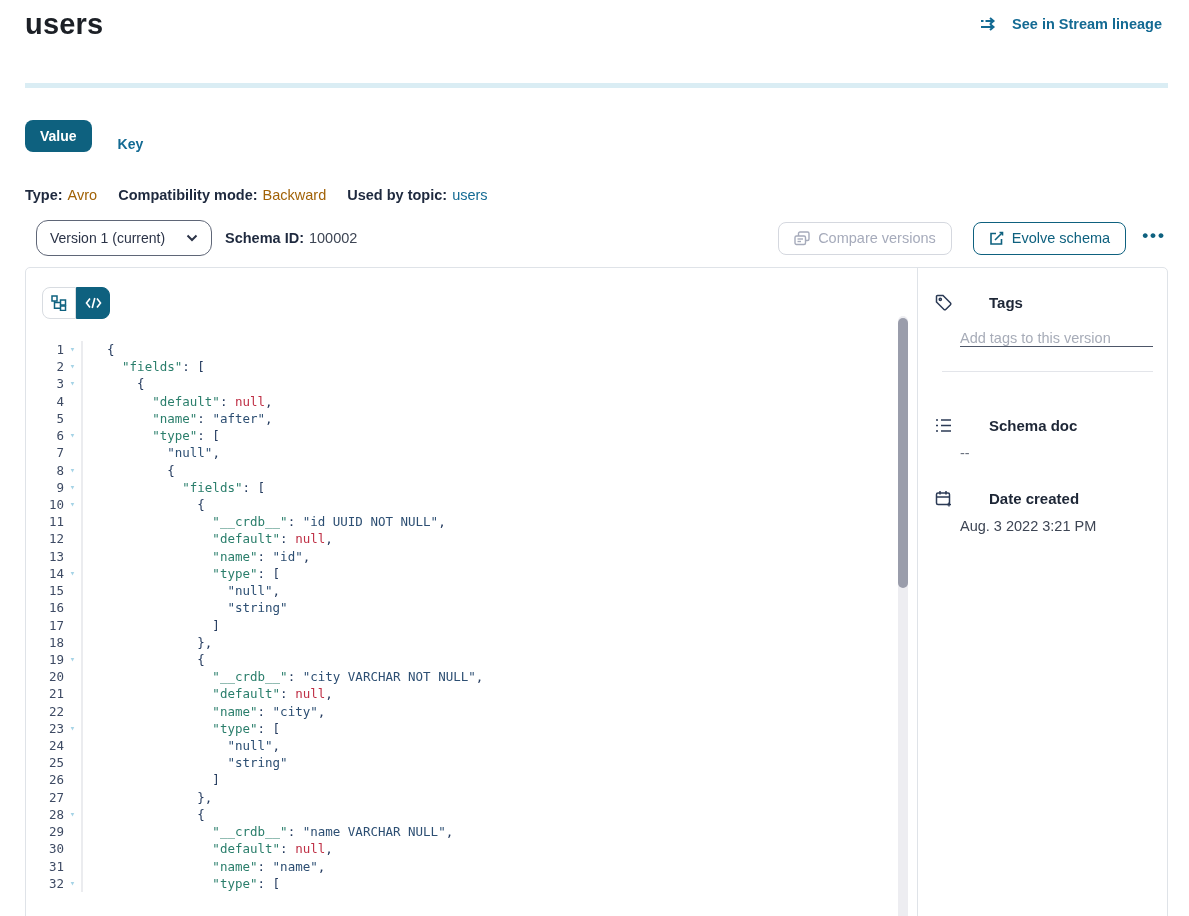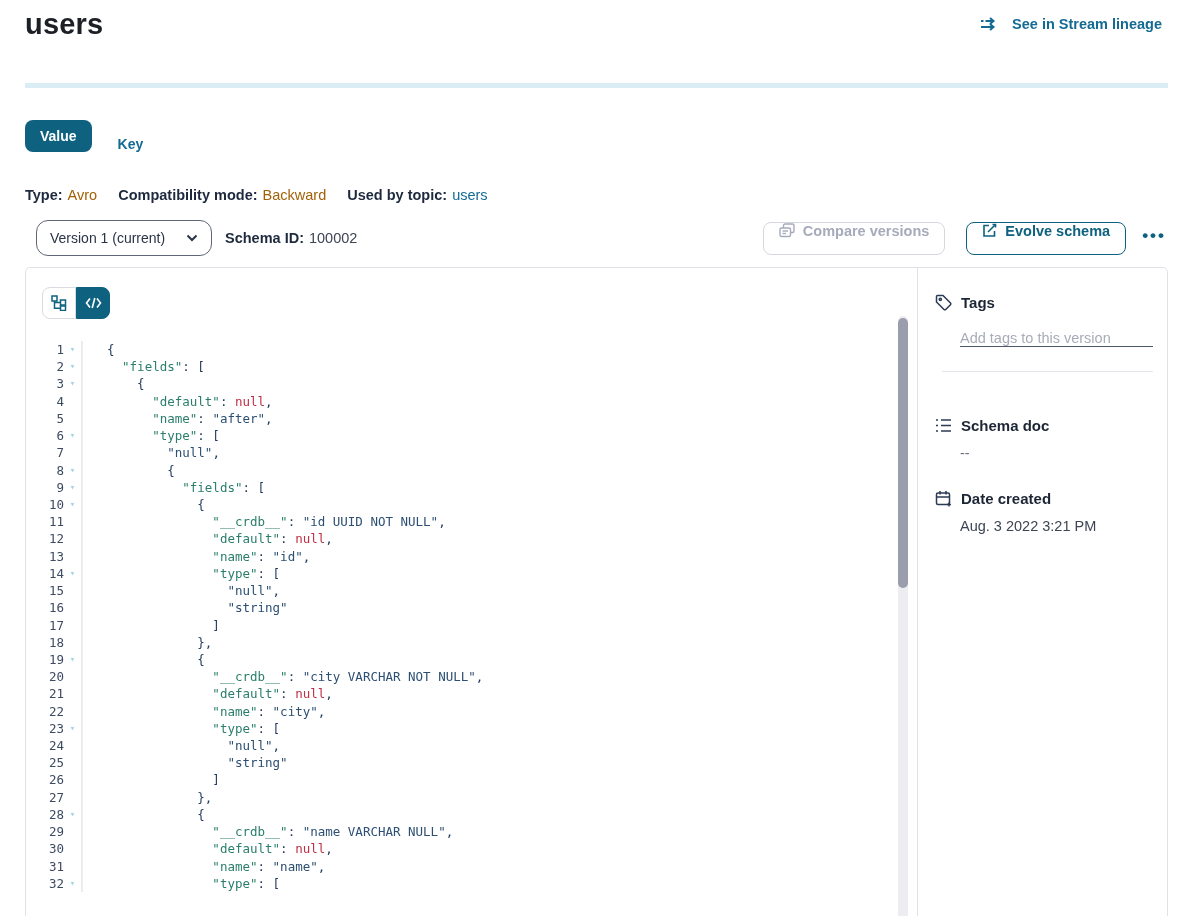--- a/index.html
+++ b/index.html
@@ -34,22 +34,22 @@
   .meta-row .link { margin-left:5px; color:#136a93; cursor:pointer; }
 
   
   .version-row { margin:17px 21px 0 25px; display:flex; align-items:center; }
   .version-select { width:176px; height:36px; border:1px solid #5f6677; border-radius:12px;
                     background:#fff; display:flex; align-items:center; justify-content:space-between;
                     padding:0 13px; font-size:14px; color:#2b3347; cursor:pointer;margin-left:11px; }
   .schema-id { margin-left:13px; font-size:14.5px; }
   .schema-id b { color:#1e293e; }
   .schema-id span { margin-left:5px; color:#3d4554; }
-  .btn { height:33px; display:inline-flex; gap:8px; border-radius:8px;
-         font-size:14.5px; font-weight:700; padding:0 15px; background:#fff; cursor:pointer; }
+  .btn { height:33px; display:inline-flex; align-items:center; gap:8px; border-radius:8px;
+         font-size:14.5px; font-weight:400; padding:0 15px; background:#fff; cursor:pointer; }
   .btn-compare { margin-left:auto; border:1px solid #d5d8df; color:#a6abbb; cursor:default; }
   .btn-evolve { margin-left:21px; border:1px solid #0e617f; color:#0e617f; }
   .more-btn { margin-left:14px; color:#0e617f; font-size:17px; font-weight:700; letter-spacing:2px;
               background:none; border:none; cursor:pointer; line-height:1; padding:4px 2px 10px; }
 
   
   .main-panel { margin:11px 21px 0 25px; height:660px; border:1px solid #dfe3e8; border-radius:5px;
                 display:flex; overflow:hidden; }
   .code-pane { width:892px; flex:none; border-right:1px solid #dfe3e8; position:relative; }
   .editor-toolbar { margin:19px 0 0 16px; display:inline-flex; }
@@ -71,21 +71,21 @@
   .tok-p { color:#233a5e; }
 
   .scrollbar-track { position:absolute; top:48px; bottom:0; right:9px; width:10px;
                      background:#ededf1; border-radius:6px; }
   .scrollbar-thumb { position:absolute; top:2px; left:0; width:10px; height:270px;
                      background:#9a9dab; border-radius:6px; cursor:grab; }
 
   
   .side-pane { flex:1; padding-top:26px; }
   .side-head { display:flex; align-items:center; gap:9px; padding-left:17px; }
-  .side-head .t { font-size:15px; font-weight:700; color:#1d2636; }
+  .side-head .t { font-size:15px; font-weight:700; color:#1d2636;margin-left:28px; }
   .tags-input { display:block; margin:19px 0 0 42px; width:193px; border:none;
                 border-bottom:1px solid #4d5668; padding:0 0 0 0; font-size:14.5px;
                 font-family:"Liberation Sans", sans-serif; color:#333; outline:none; background:transparent; }
   .tags-input::placeholder { color:#a7acb8; }
   .side-divider { margin:24px 14px 0 24px; border:none; border-top:1px solid #e3e5ea; }
   .side-block { margin-top:45px; }
   .side-block.date { margin-top:29px; }
   .side-val { margin:11px 0 0 42px; font-size:14.5px; color:#3d4554; }
   .side-val.muted { color:#6c7380; }
 

